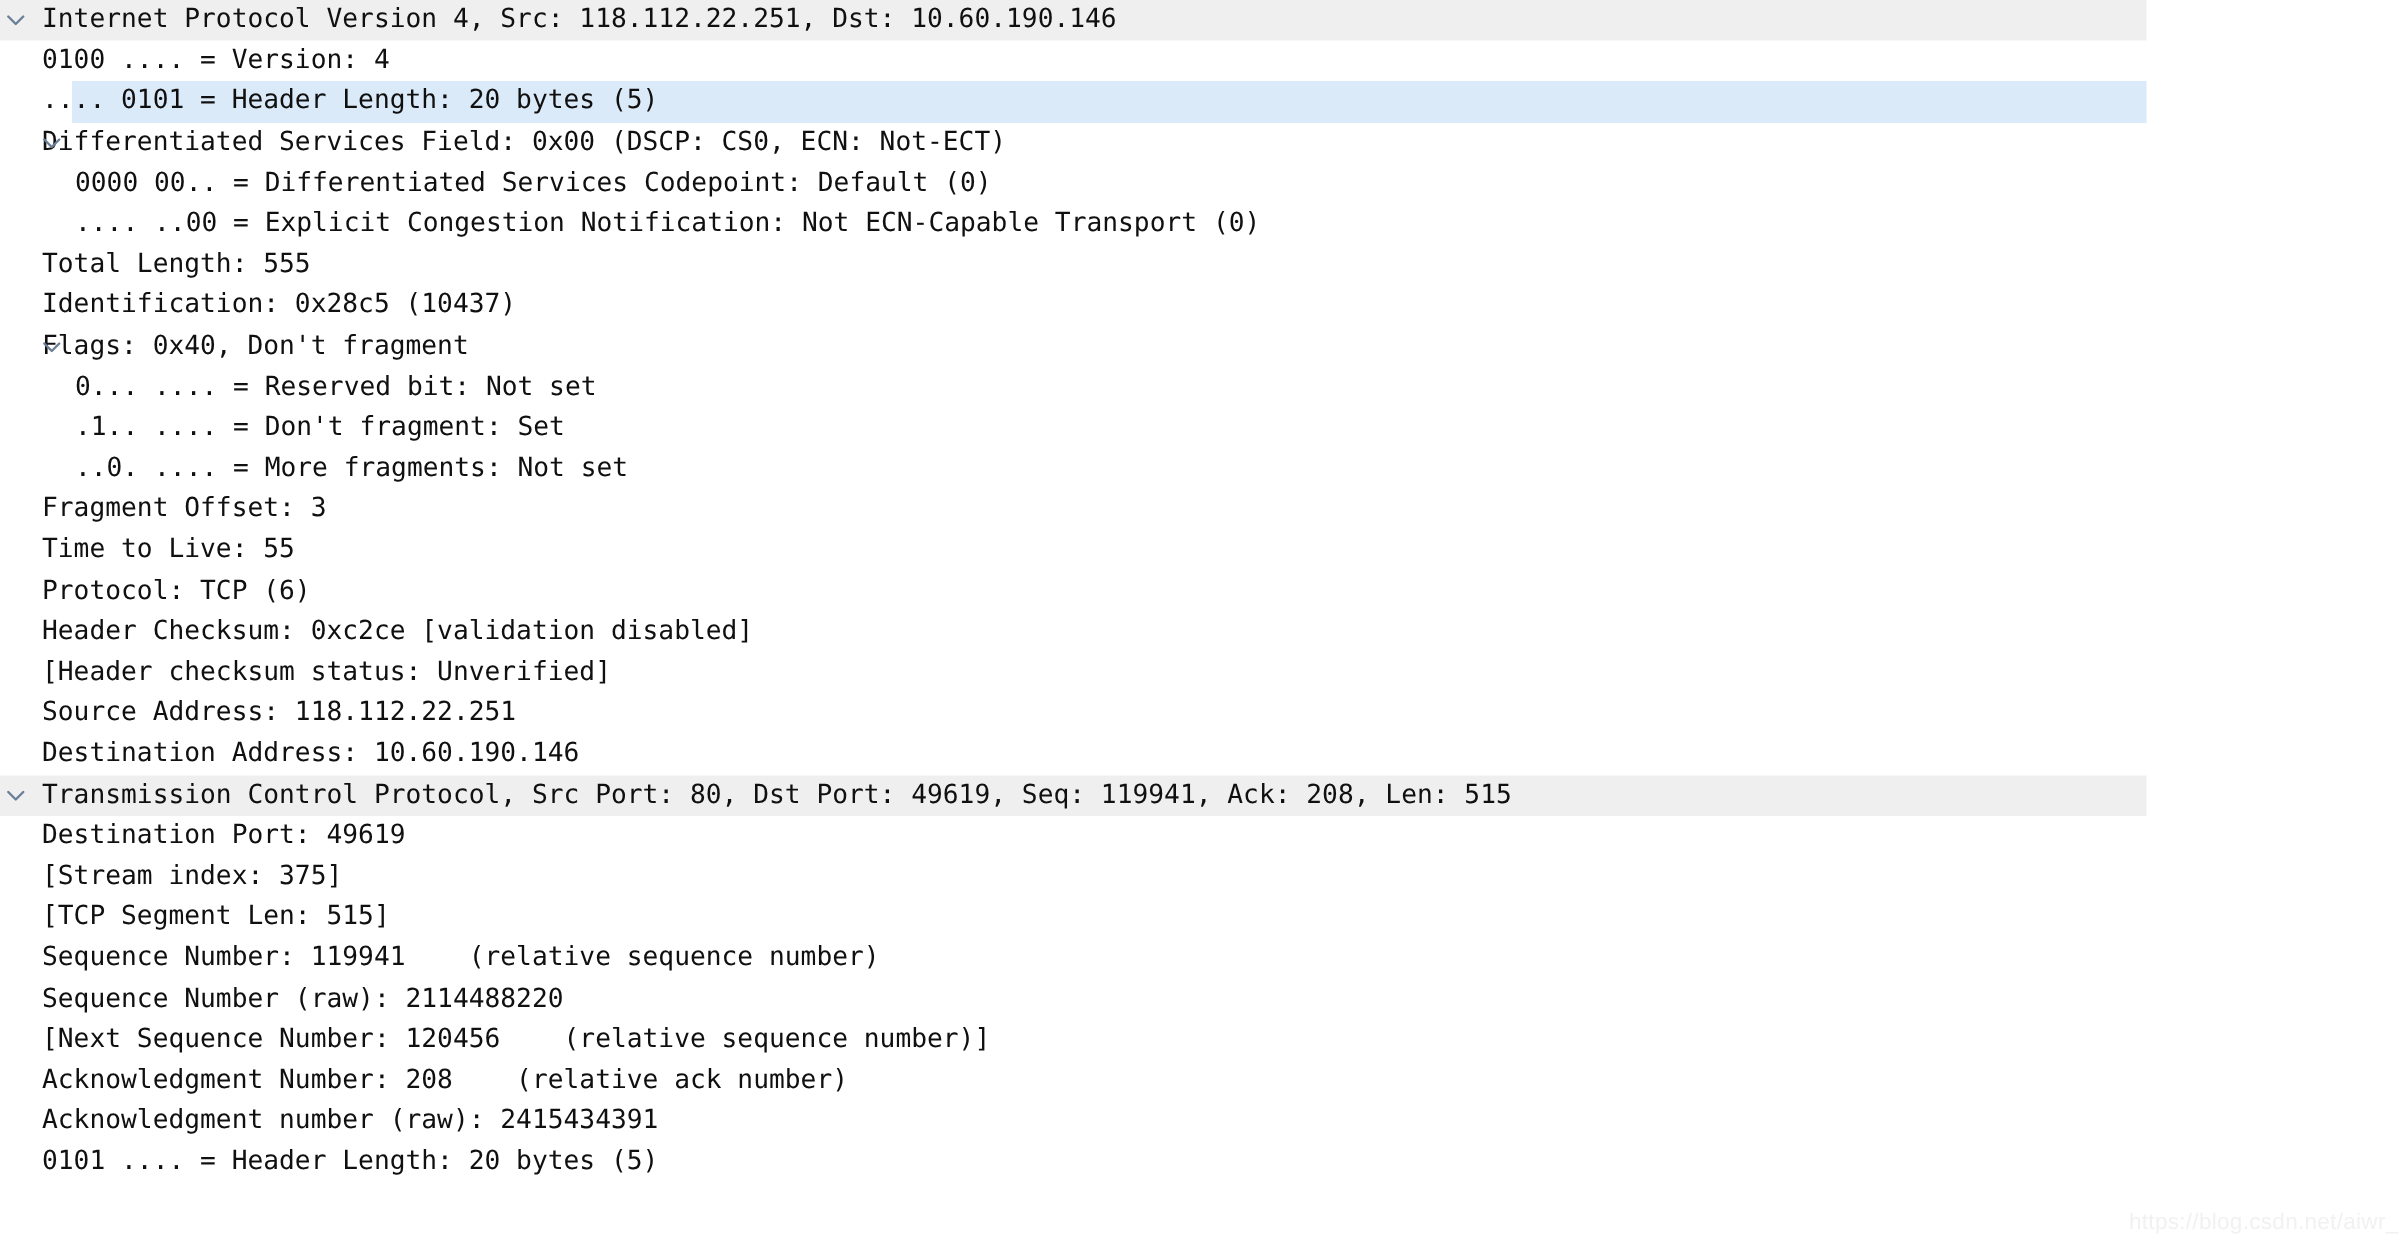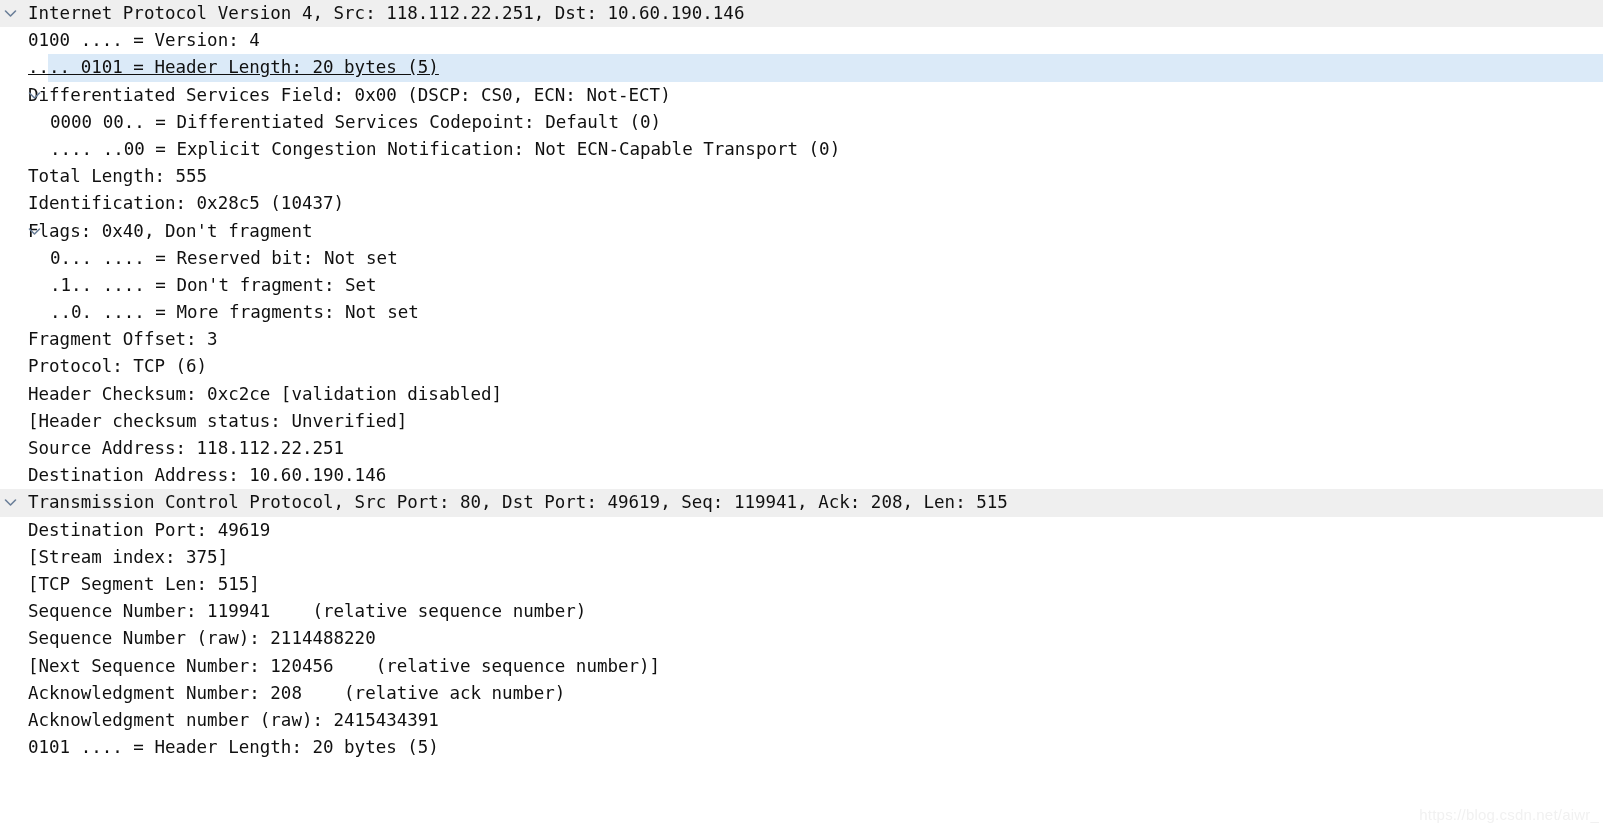--- a/index.html
+++ b/index.html
@@ -19,33 +19,32 @@
   #tree {
     position: relative;
     width: 1603px;
     height: 835px;
   }
   .row {
     position: relative;
     height: 27.2px;
     line-height: 27.2px;
     white-space: pre;
-    width: 1603px;
+    width: 1431px;
     box-sizing: border-box;
   }
   
   .row.proto {
     background: #efefef;
   }
   
   .row.selected {
     background: linear-gradient(to right,
                 #ffffff 0px, #ffffff 48px,
                 #dbeaf8 48px, #dbeaf8 100%);
-    text-decoration: underline;
   }
   .chev {
     position: absolute;
     left: 22px;
     top: 0;
     width: 14px;
     height: 27.2px;
     display: block;
   }
   .chev svg { display: block; margin-top: 9px; }
@@ -88,20 +87,21 @@
     <div class="row lvl2"><span class="label">.... ..00 = Explicit Congestion Notification: Not ECN-Capable Transport (0)</span></div>
     <div class="row lvl1"><span class="label">Total Length: 555</span></div>
     <div class="row lvl1"><span class="label">Identification: 0x28c5 (10437)</span></div>
     <div class="row lvl1"><span class="chev"><svg width="13" height="9" viewBox="0 0 13 9">
           <path d="M1.5 2 L6.5 7 L11.5 2" fill="none" stroke="#6b7f99" stroke-width="1.6" stroke-linecap="round" stroke-linejoin="round"></path>
         </svg></span><span class="label">Flags: 0x40, Don't fragment</span></div>
     <div class="row lvl2"><span class="label">0... .... = Reserved bit: Not set</span></div>
     <div class="row lvl2"><span class="label">.1.. .... = Don't fragment: Set</span></div>
     <div class="row lvl2"><span class="label">..0. .... = More fragments: Not set</span></div>
     <div class="row lvl1"><span class="label">Fragment Offset: 3</span></div>
+    <div class="row lvl1"><span class="label">Time to Live: 55</span></div>
     <div class="row lvl1"><span class="label">Protocol: TCP (6)</span></div>
     <div class="row lvl1"><span class="label">Header Checksum: 0xc2ce [validation disabled]</span></div>
     <div class="row lvl1"><span class="label">[Header checksum status: Unverified]</span></div>
     <div class="row lvl1"><span class="label">Source Address: 118.112.22.251</span></div>
     <div class="row lvl1"><span class="label">Destination Address: 10.60.190.146</span></div>
     <div class="row lvl0 proto"><span class="chev"><svg width="13" height="9" viewBox="0 0 13 9">
           <path d="M1.5 2 L6.5 7 L11.5 2" fill="none" stroke="#6b7f99" stroke-width="1.6" stroke-linecap="round" stroke-linejoin="round"></path>
         </svg></span><span class="label">Transmission Control Protocol, Src Port: 80, Dst Port: 49619, Seq: 119941, Ack: 208, Len: 515</span></div>
     <div class="row lvl1"><span class="label">Destination Port: 49619</span></div>
     <div class="row lvl1"><span class="label">[Stream index: 375]</span></div>

